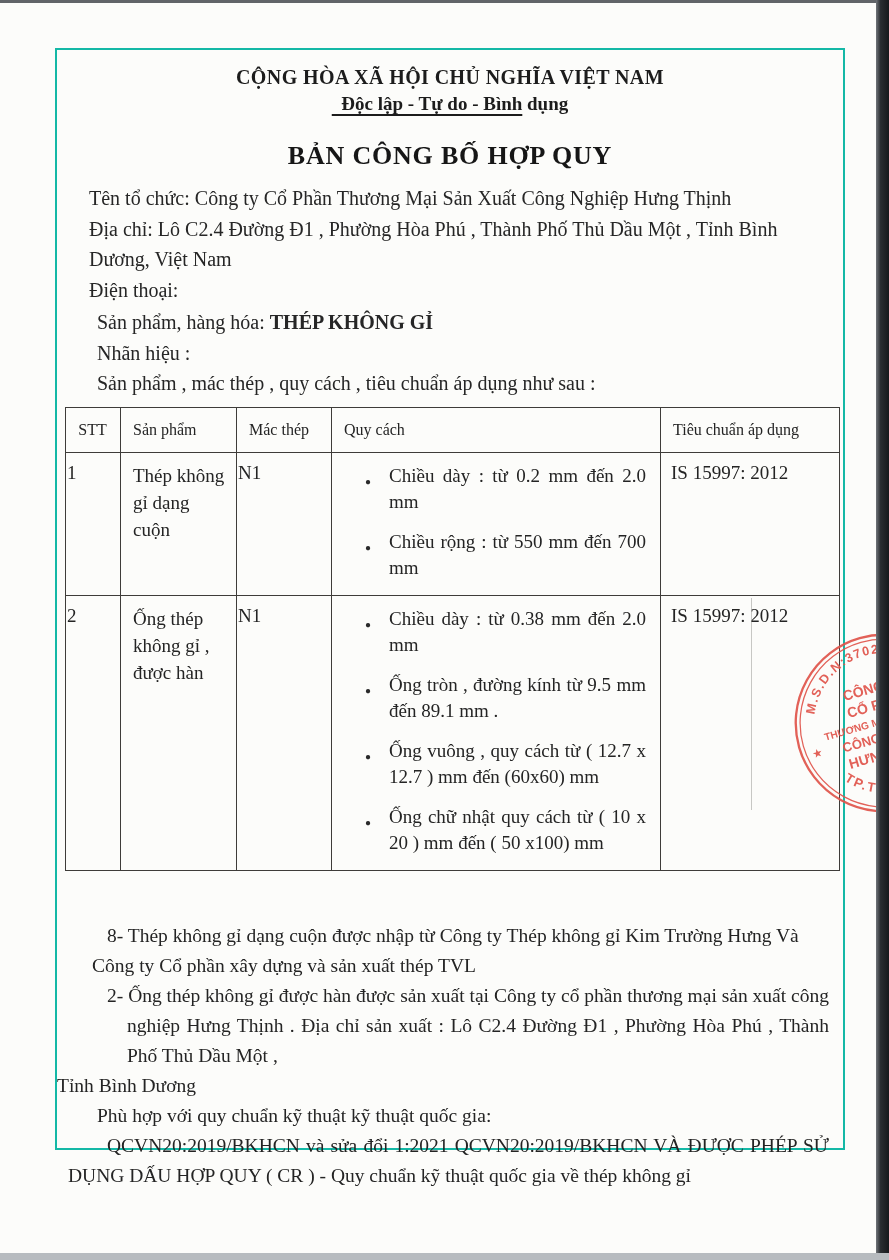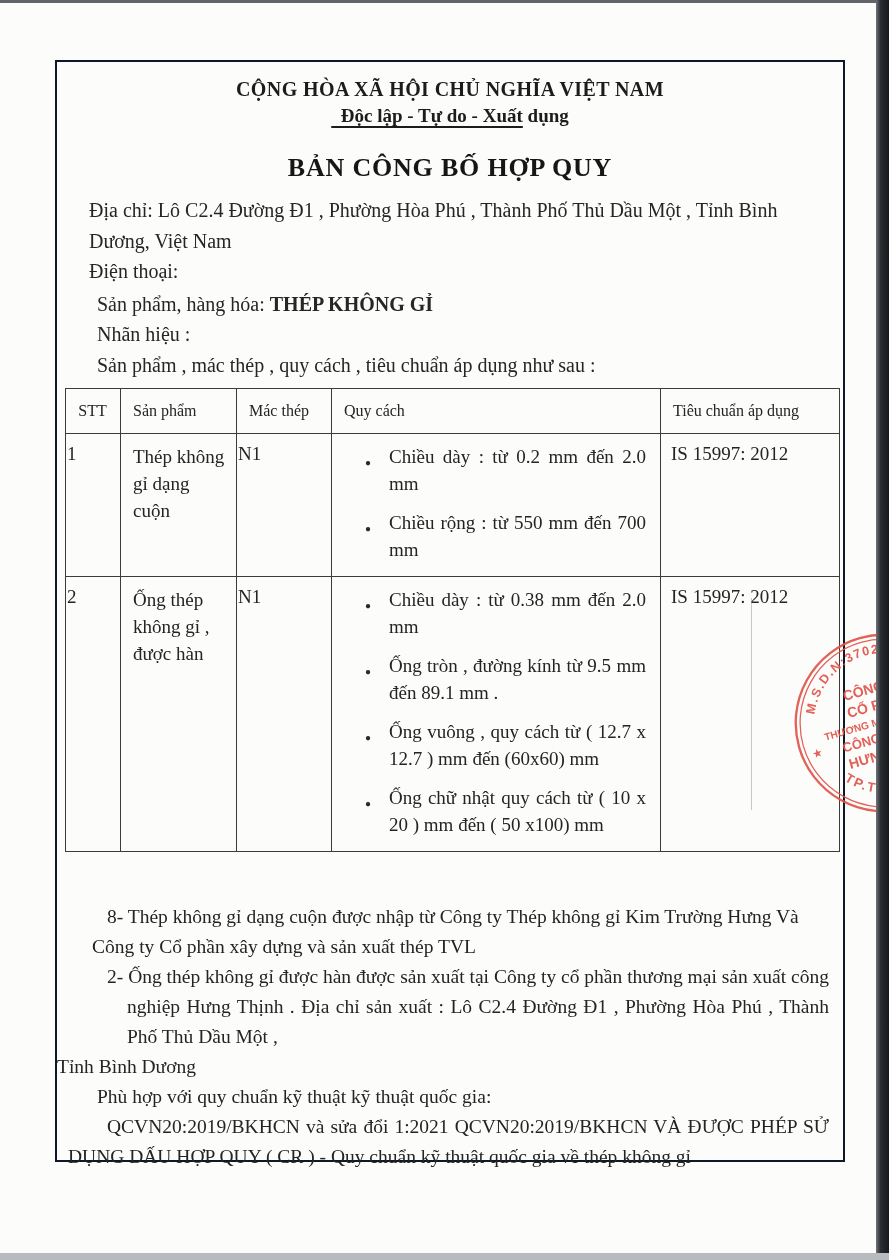--- a/index.html
+++ b/index.html
@@ -11,22 +11,22 @@
   }
   
   .scan-top{position:absolute;left:0;top:0;width:889px;height:3px;background:#45494d;opacity:.85;z-index:9;}
   .scan-right{position:absolute;top:0;right:0;width:13px;height:1255px;
     background:linear-gradient(to right,#71757a 0%,#2a2d31 35%,#17191c 100%);z-index:9;}
   .scan-bottom{position:absolute;left:0;top:1253px;width:889px;height:7px;background:#b7bbbf;z-index:9;}
   .crease{position:absolute;left:751px;top:598px;width:1px;height:212px;background:#9b9b98;opacity:.55;z-index:3;}
 
   
   .frame{
-    position:absolute;left:55px;top:60px;width:786px;height:1098px;
-    border:2px solid #0f172a;z-index:2;
+    position:absolute;left:55px;top:48px;width:786px;height:1098px;
+    border:2px solid #14b8a6;z-index:2;
   }
   .center{text-align:center;}
   .nat-title{margin-top:16px;font-size:20px;font-weight:bold;color:#1c1c1c;letter-spacing:.4px;}
   .motto{margin-top:4px;font-size:19px;font-weight:bold;color:#1c1c1c;}
   .motto .u{white-space:pre;text-decoration:underline;text-decoration-thickness:1.5px;text-underline-offset:4px;}
   .motto .t{white-space:pre;}
   .doc-title{margin-top:26px;font-size:26px;font-weight:bold;color:#161616;letter-spacing:.8px;}
   .doc-number{margin-top:7px;font-size:21px;color:#222;}
 
   .info{margin:12px 22px 0 32px;font-size:20px;line-height:30.5px;}
@@ -89,25 +89,26 @@
       <text x="100" y="101" font-size="10.5" text-anchor="middle">THƯƠNG MẠI SẢN XUẤT</text>
       <text x="100" y="118" font-size="13.5" text-anchor="middle">CÔNG NGHIỆP</text>
       <text x="100" y="136" font-size="14.5" text-anchor="middle">HƯNG THỊNH</text>
     </g>
   </g>
 </svg>
 
 <div class="frame">
 
   <div class="center nat-title">CỘNG HÒA XÃ HỘI CHỦ NGHĨA VIỆT NAM</div>
-  <div class="center motto"><span class="u">  Độc lập - Tự do - Xuất</span><span class="t"> dụng</span></div>
+  <div class="center motto"><span class="u">  Độc lập - Tự do - Bình</span><span class="t"> dụng</span></div>
 
   <div class="center doc-title">BẢN CÔNG BỐ HỢP QUY</div>
 
   <div class="info">
+    <div>Tên tổ chức: Công ty Cổ Phần Thương Mại Sản Xuất Công Nghiệp Hưng Thịnh</div>
     <div>Địa chỉ: Lô C2.4 Đường Đ1 , Phường Hòa Phú , Thành Phố Thủ Dầu Một , Tỉnh Bình Dương, Việt Nam</div>
     <div>Điện thoại:</div>
     <div class="ind gap"><span>Sản phẩm, hàng hóa: </span><span class="bold">THÉP KHÔNG GỈ</span></div>
     <div class="ind">Nhãn hiệu :</div>
     <div class="ind">Sản phẩm , mác thép , quy cách , tiêu chuẩn áp dụng như sau :</div>
   </div>
 
   <table class="spec">
     <colgroup>
         <col class="col-stt">

